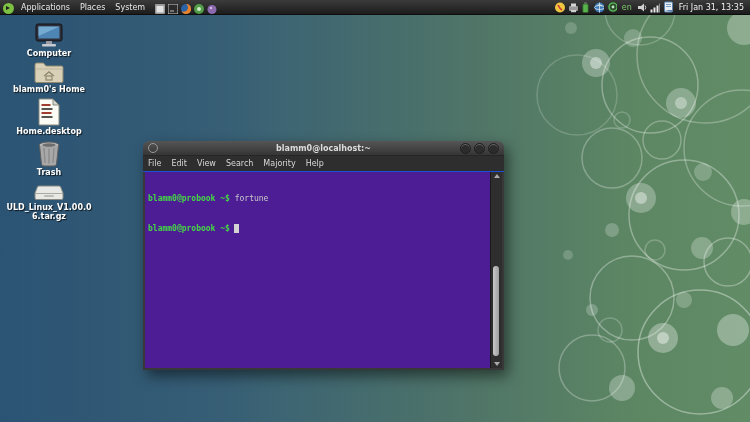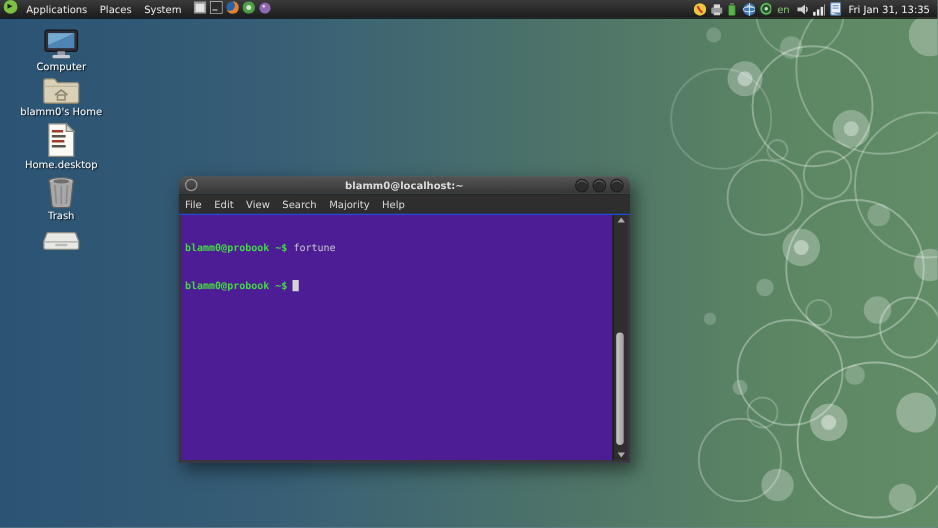--- a/index.html
+++ b/index.html
@@ -18,21 +18,21 @@
   .wallpaper-svg{position:absolute;inset:0;}
 
   
   .panel{
     position:absolute;top:0;left:0;right:0;height:14px;
     background:linear-gradient(#3b3b3b,#1c1c1c);
     display:flex;align-items:center;
     color:#e8e8e8;font-size:8px;z-index:50;
     border-bottom:1px solid #0d0d0d;
   }
-  .panel-left{display:flex;align-items:flex-start;height:100%;}
+  .panel-left{display:flex;align-items:flex-end;height:100%;}
   .panel-right{display:flex;align-items:center;height:100%;margin-left:auto;gap:3px;padding-right:3px;}
   .panel-menu{padding:0 5px;height:100%;display:flex;align-items:center;cursor:default;}
   .logo{width:11px;height:11px;margin:0 2px 0 3px;border-radius:50%;
     background:radial-gradient(circle at 40% 40%,#7dc242 60%,#4e8f24);
     position:relative;}
   .logo:before{content:"";position:absolute;left:3px;top:3px;width:0;height:0;
     border-left:4px solid #1c1c1c;border-top:2.5px solid transparent;border-bottom:2.5px solid transparent;}
   .launchers{display:flex;align-items:center;gap:2px;margin-left:4px;}
   .licon{width:11px;height:11px;display:flex;align-items:center;justify-content:center;}
   .tray-icon{width:10px;height:11px;display:flex;align-items:center;justify-content:center;}
@@ -41,20 +41,21 @@
 
   
   .dicon{
     position:absolute;left:6px;width:86px;text-align:center;z-index:5;
   }
   .dicon .glyph{display:flex;justify-content:center;margin-bottom:1px;}
   .dicon .lbl{
     font-size:8px;color:#fff;line-height:9px;
     text-shadow:1px 1px 1px rgba(0,0,0,.75);
     word-wrap:break-word;
+    font-weight:bold;
   }
   #di-computer{top:23px;}
   #di-home{top:61px;}
   #di-desktopfile{top:98px;}
   #di-trash{top:141px;}
   #di-archive{top:184px;}
 
   
   .window{
     position:absolute;left:143px;top:141px;width:361px;z-index:20;
@@ -313,20 +314,21 @@
 </div>
 
 <div class="dicon" id="di-archive">
   <div class="glyph">
     <svg width="32" height="18">
       <path d="M4 4 Q4 2 6 2 L26 2 Q28 2 28 4 L30 9 L30 14 Q30 15.5 28.5 15.5 L3.5 15.5 Q2 15.5 2 14 L2 9 Z" fill="#e8e8e4" stroke="#8a8a84" stroke-width="1"></path>
       <path d="M2 9.5 L30 9.5" stroke="#aaaaa2" stroke-width="1"></path>
       <rect x="11" y="11" width="10" height="2" rx="1" fill="#bdbdb6"></rect>
     </svg>
   </div>
+  <div class="lbl">ULD_Linux_V1.00.06.tar.gz</div>
 </div>
 
 <div class="window">
   <div class="titlebar">
     <div class="winbtn menu-btn"></div>
     <div class="win-title">blamm0@localhost:~</div>
     <div class="win-controls">
       <div class="winbtn"></div>
       <div class="winbtn"></div>
       <div class="winbtn"></div>

